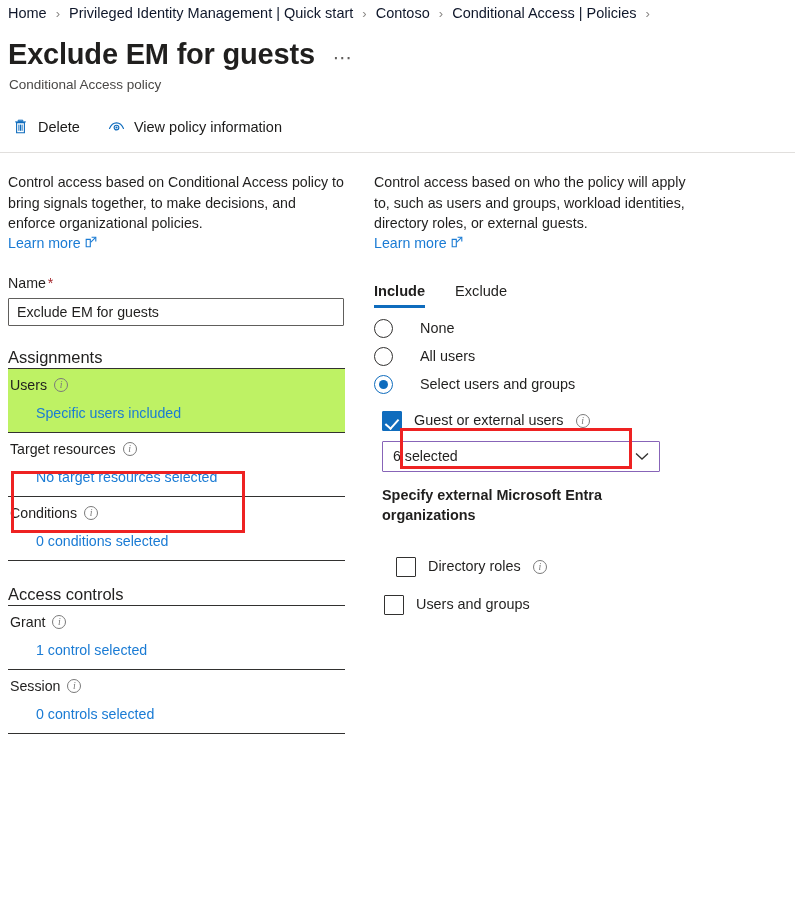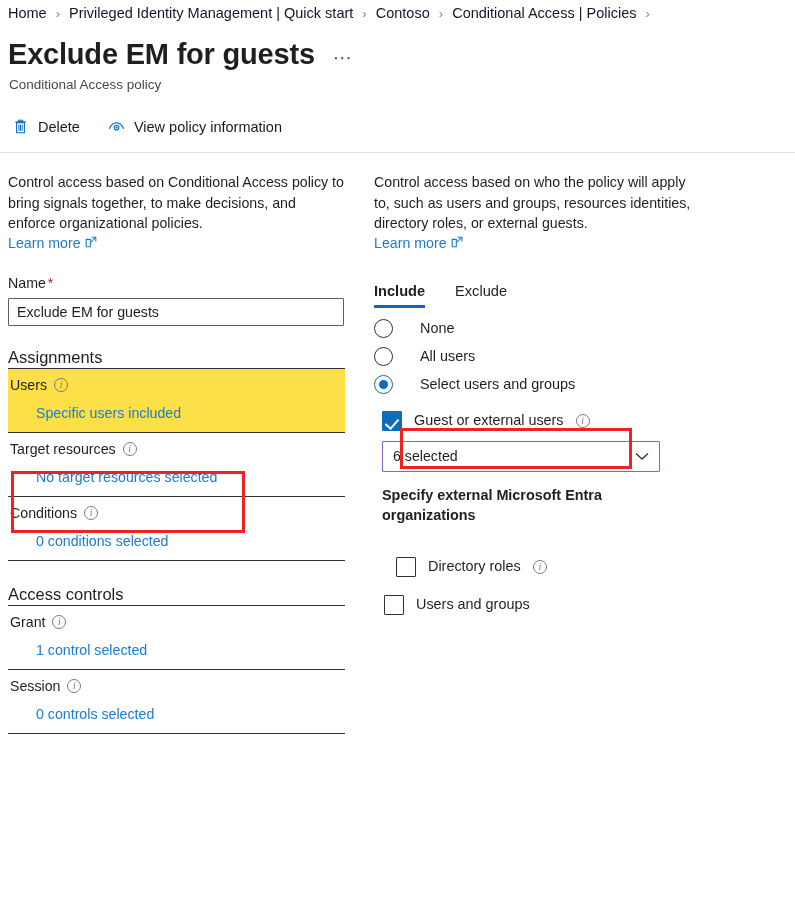--- a/index.html
+++ b/index.html
@@ -92,21 +92,21 @@
     font-size: 16.5px; color: #201f1e; line-height: 22px;
     padding-bottom: 0;
   }
   .rule { height: 1px; background: #323130; width: 337px; }
   .rule-thin { height: 1px; background: #323130; width: 337px; }
 
   
   .arow {
     position: relative; padding: 7px 2px 9px 2px;
   }
-  .arow.selected { background: #fde047; }
+  .arow.selected { background: #bef264; }
   .arow-label {
     display: flex; align-items: center; gap: 7px;
     font-size: 14.2px; color: #201f1e; line-height: 19px;
   }
   .arow-value {
     margin-top: 9px; margin-left: 26px;
     font-size: 14.2px; color: #1a7bd4; cursor: pointer; line-height: 19px;
   }
 
   .info-icon {
@@ -317,21 +317,21 @@
       </div>
       <div class="rule-thin"></div>
     </div>
 
     
     <div class="hl-target"></div>
   </div>
 
   <div class="col-right">
 
-    <div class="blurb">Control access based on who the policy will apply to, such as users and groups, resources identities, directory roles, or external guests.</div>
+    <div class="blurb">Control access based on who the policy will apply to, such as users and groups, workload identities, directory roles, or external guests.</div>
     <div class="learn-more">
       <span>Learn more</span>
       <span>
         <svg width="12" height="12" viewBox="0 0 12 12">
           <path d="M1.2 3.4h4.1v7.4H1.2z" fill="none" stroke="#1a7bd4" stroke-width="1.1"></path>
           <path d="M6.6 1.2h4.2v4.2" fill="none" stroke="#1a7bd4" stroke-width="1.1"></path>
           <path d="M10.6 1.4L5.9 6.1" stroke="#1a7bd4" stroke-width="1.1" fill="none"></path>
         </svg>
       </span>
     </div>

